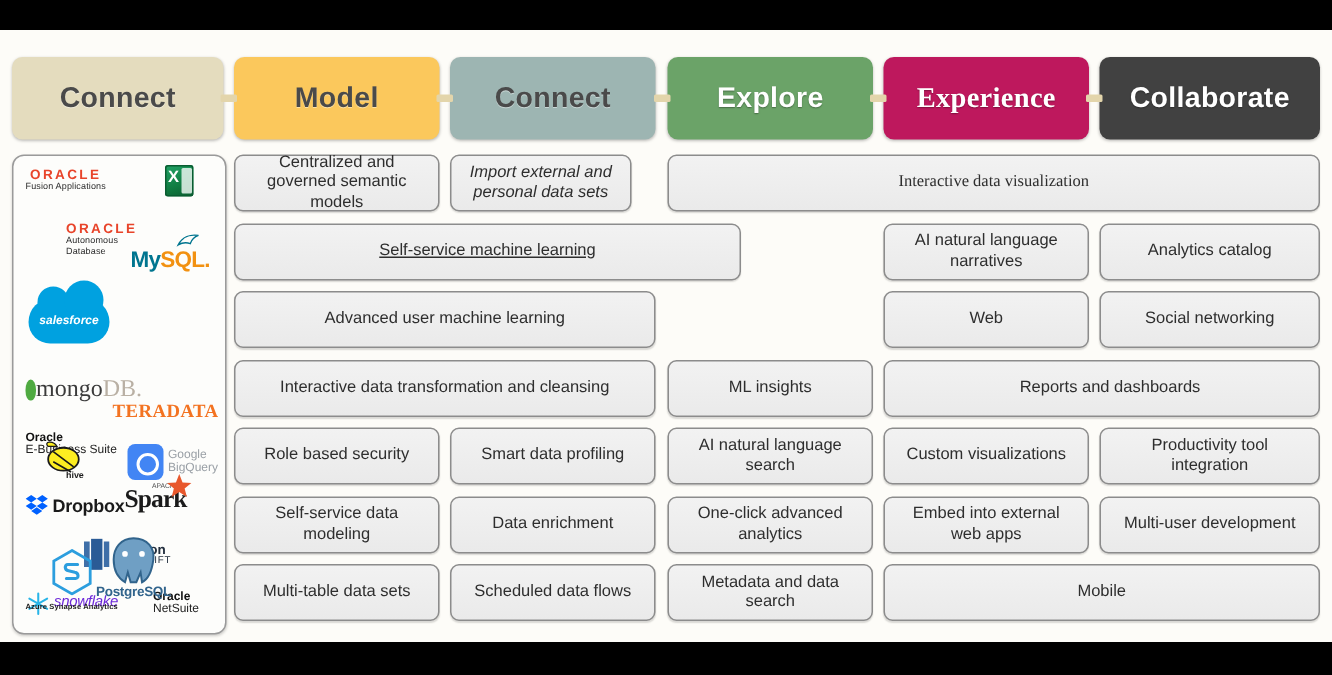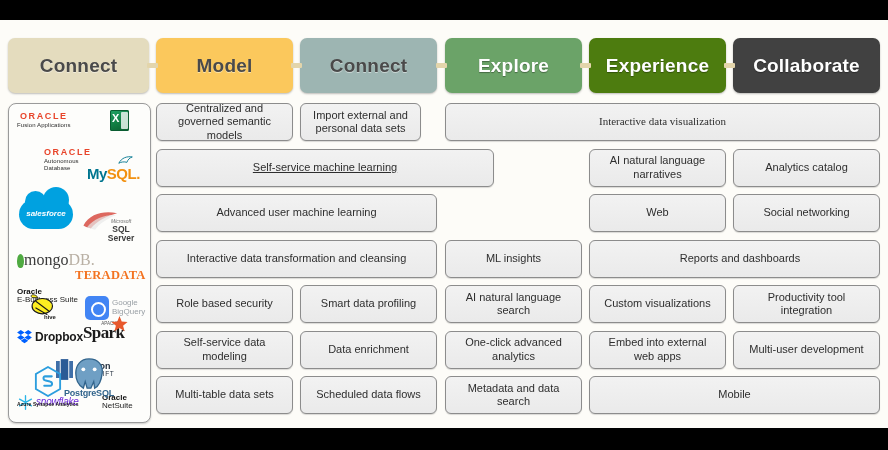--- a/index.html
+++ b/index.html
@@ -105,21 +105,21 @@
 <body>
 
 <div id="stage">
   <div id="canvas">
 
     <div id="headers">
         <div class="hdr dark-text" style="left: 8px; width: 141px; background: rgb(228, 220, 190); color: rgb(74, 74, 74);">Connect</div>
         <div class="hdr dark-text" style="left: 156px; width: 137px; background: rgb(251, 200, 92); color: rgb(74, 74, 74);">Model</div>
         <div class="hdr dark-text" style="left: 300px; width: 137px; background: rgb(157, 181, 178); color: rgb(74, 74, 74);">Connect</div>
         <div class="hdr light-text" style="left: 445px; width: 137px; background: rgb(107, 163, 104); color: rgb(255, 255, 255);">Explore</div>
-        <div class="hdr light-text" style="left: 589px; width: 137px; background: #4d7c0f; color: rgb(255, 255, 255);">Experience</div>
+        <div class="hdr light-text" style="left: 589px; width: 137px; background: #be185d; color: rgb(255, 255, 255); font-family: Liberation Serif, serif;">Experience</div>
         <div class="hdr light-text" style="left: 733px; width: 147px; background: rgb(65, 65, 65); color: rgb(255, 255, 255);">Collaborate</div>
         <div class="connector" style="left: 147px; width: 11px; background: rgb(227, 213, 171);"></div>
         <div class="connector" style="left: 291px; width: 11px; background: rgb(227, 213, 171);"></div>
         <div class="connector" style="left: 436px; width: 11px; background: rgb(227, 213, 171);"></div>
         <div class="connector" style="left: 580px; width: 11px; background: rgb(227, 213, 171);"></div>
         <div class="connector" style="left: 724px; width: 11px; background: rgb(227, 213, 171);"></div>
       </div>
 
     <div class="logo-panel">
 
@@ -145,30 +145,20 @@
         </svg>
         <span class="mysql-word mysql-my">My</span><span class="mysql-word mysql-sql">SQL.</span>
       </div>
 
       <div class="logo" style="left:10px;top:95px;">
         <div class="sf-cloud">
           <div class="sf-txt">salesforce</div>
         </div>
       </div>
 
-      <div class="logo" style="left:72px;top:105px;">
-        <div class="ss-wrap">
-          <svg class="ss-swoosh" viewBox="0 0 60 32">
-            <path d="M3 24 C12 6 34 2 52 6 C36 10 22 18 14 28 C10 27 6 26 3 24 Z" fill="#d1352b" opacity=".75"></path>
-            <path d="M8 27 C18 14 36 8 50 9 C38 14 26 21 20 30 Z" fill="#e8e8e8" opacity=".7"></path>
-          </svg>
-          <div class="ss-t1">Microsoft</div>
-          <div class="ss-t2">SQL Server</div>
-        </div>
-      </div>
 
       <div class="logo" style="left:8px;top:148px;">
         <span class="mongo-leaf"></span><span class="mongo-txt">mongo</span><span class="mongo-txt mongo-db">DB.</span>
       </div>
 
       <div class="logo" style="left:66px;top:162px;">
         <span class="teradata">TERADATA</span>
       </div>
 
       <div class="logo" style="left:8px;top:184px;text-align:left;">
@@ -248,21 +238,21 @@
           <path d="M15 1 L28 8.5 V24.5 L15 32 L2 24.5 V8.5 Z" fill="none" stroke="#2c9ede" stroke-width="2"></path>
           <path d="M19 11 H12 C9.5 11 9.5 15 12.5 15.5 L17 16.5 C20 17 20 21 17.5 21 H11" fill="none" stroke="#2c9ede" stroke-width="2.2" stroke-linecap="round"></path>
         </svg>
         <div class="az-t" style="margin-top:1px;">Azure Synapse Analytics</div>
       </div>
 
     </div>
 
     <div id="grid">
         <div class="card" style="left: 156px; width: 137px; top: 83px; height: 38px;">Centralized and governed semantic models</div>
-        <div class="card" style="left: 300px; width: 121px; top: 83px; height: 38px;">Import external and personal data sets</div>
+        <div class="card" style="left: 300px; width: 121px; top: 83px; height: 38px; font-style: italic;">Import external and personal data sets</div>
         <div class="card" style="left: 445px; width: 435px; top: 83px; height: 38px; font-family: Liberation Serif, serif;">Interactive data visualization</div>
         <div class="card" style="left: 156px; width: 338px; top: 128.5px; height: 38px; text-decoration: underline;">Self-service machine learning</div>
         <div class="card" style="left: 589px; width: 137px; top: 128.5px; height: 38px;">AI natural language narratives</div>
         <div class="card" style="left: 733px; width: 147px; top: 128.5px; height: 38px;">Analytics catalog</div>
         <div class="card" style="left: 156px; width: 281px; top: 174px; height: 38px;">Advanced user machine learning</div>
         <div class="card" style="left: 589px; width: 137px; top: 174px; height: 38px;">Web</div>
         <div class="card" style="left: 733px; width: 147px; top: 174px; height: 38px;">Social networking</div>
         <div class="card" style="left: 156px; width: 281px; top: 219.5px; height: 38px;">Interactive data transformation and cleansing</div>
         <div class="card" style="left: 445px; width: 137px; top: 219.5px; height: 38px; text-align: center;">ML insights</div>
         <div class="card" style="left: 589px; width: 291px; top: 219.5px; height: 38px; padding-left: 18px;">Reports and dashboards</div>

